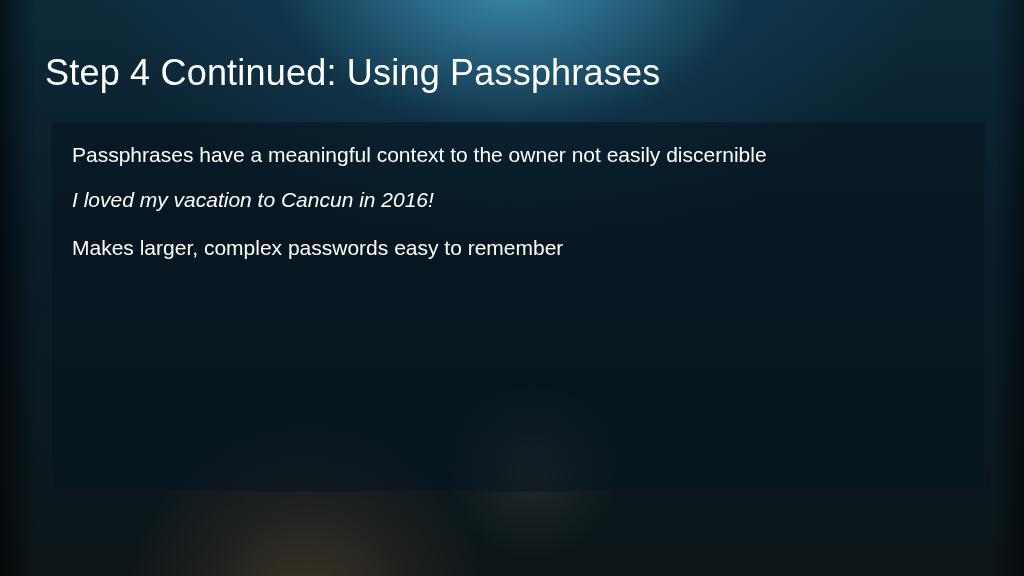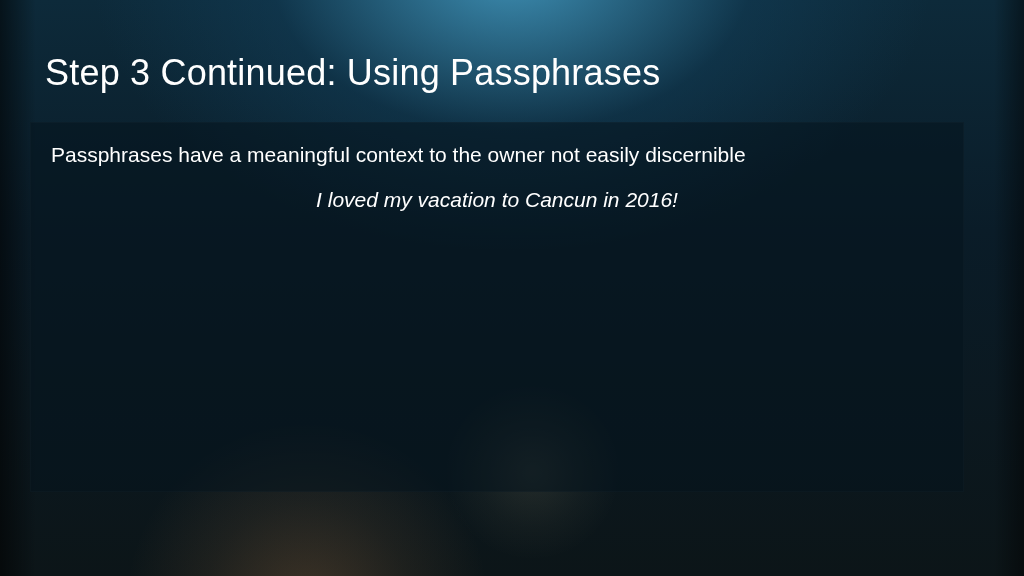--- a/index.html
+++ b/index.html
@@ -35,46 +35,47 @@
     position: absolute;
     left: 45px;
     top: 52px;
     font-size: 36px;
     font-weight: 300;
     color: #ffffff;
     letter-spacing: 0.2px;
   }
   .panel {
     position: absolute;
-    left: 30px;
+    left: 51px;
     top: 122px;
     width: 934px;
     height: 370px;
     background: rgba(5, 20, 30, 0.55);
     padding: 18px 20px 20px 20px;
     border: 1px solid rgba(255,255,255,0.02);
   }
   .line {
     font-size: 21px;
     font-weight: 400;
     color: #ffffff;
     line-height: 1.3;
     margin-bottom: 20px;
   }
   .example {
     font-size: 21px;
     font-style: italic;
     font-weight: 400;
-    text-align: center;
+    text-align: left;
     margin: 0 0 22px 0;
     color: #ffffff;
   }
 </style>
 </head>
 <body>
 
 <div class="slide">
-  <div class="title">Step 3 Continued: Using Passphrases</div>
+  <div class="title">Step 4 Continued: Using Passphrases</div>
   <div class="panel">
     <div class="line">Passphrases have a meaningful context to the owner not easily discernible</div>
     <div class="example">I loved my vacation to Cancun in 2016!</div>
+    <div class="line">Makes larger, complex passwords easy to remember</div>
   </div>
 </div>
 
 </body></html>

